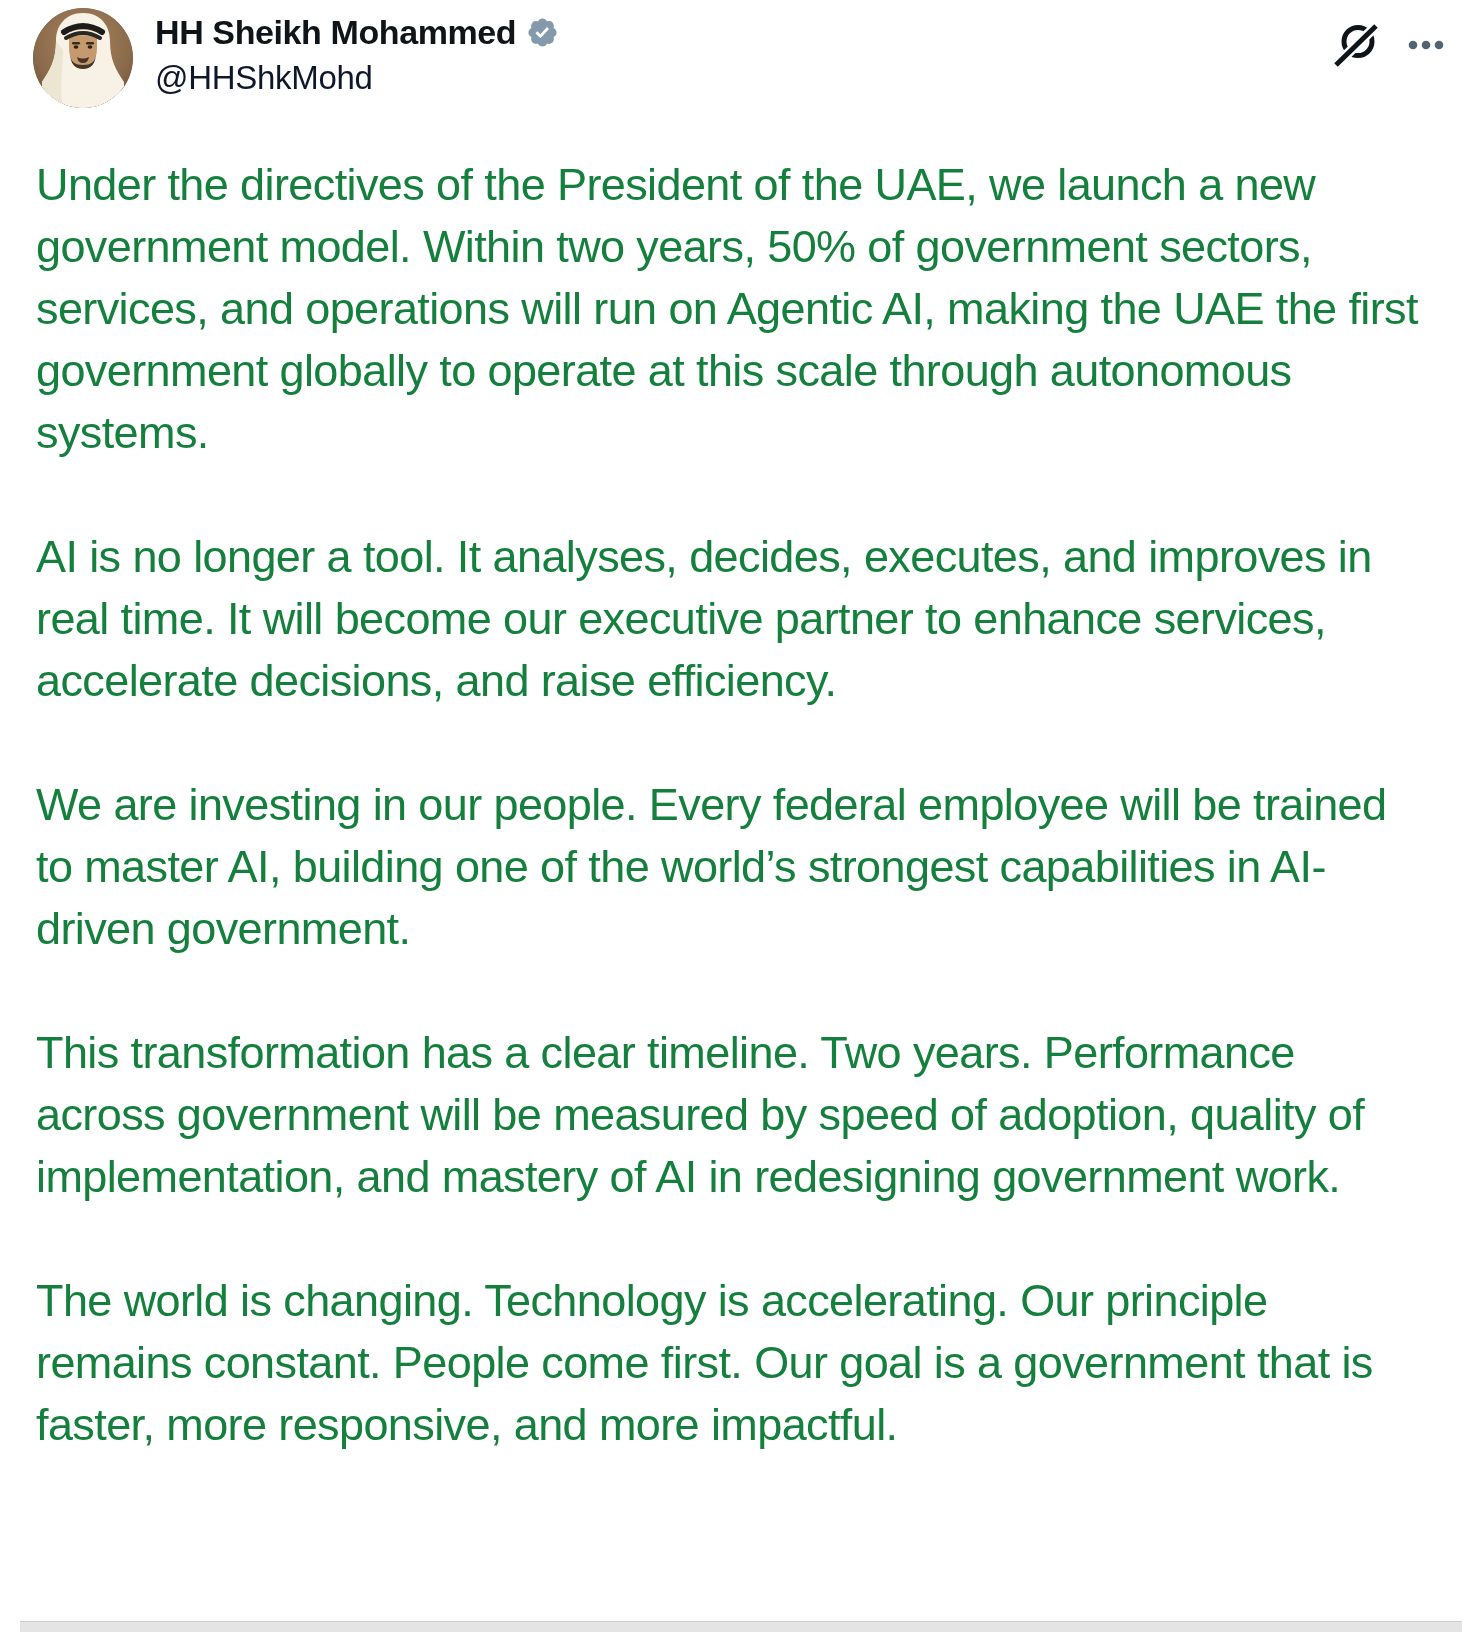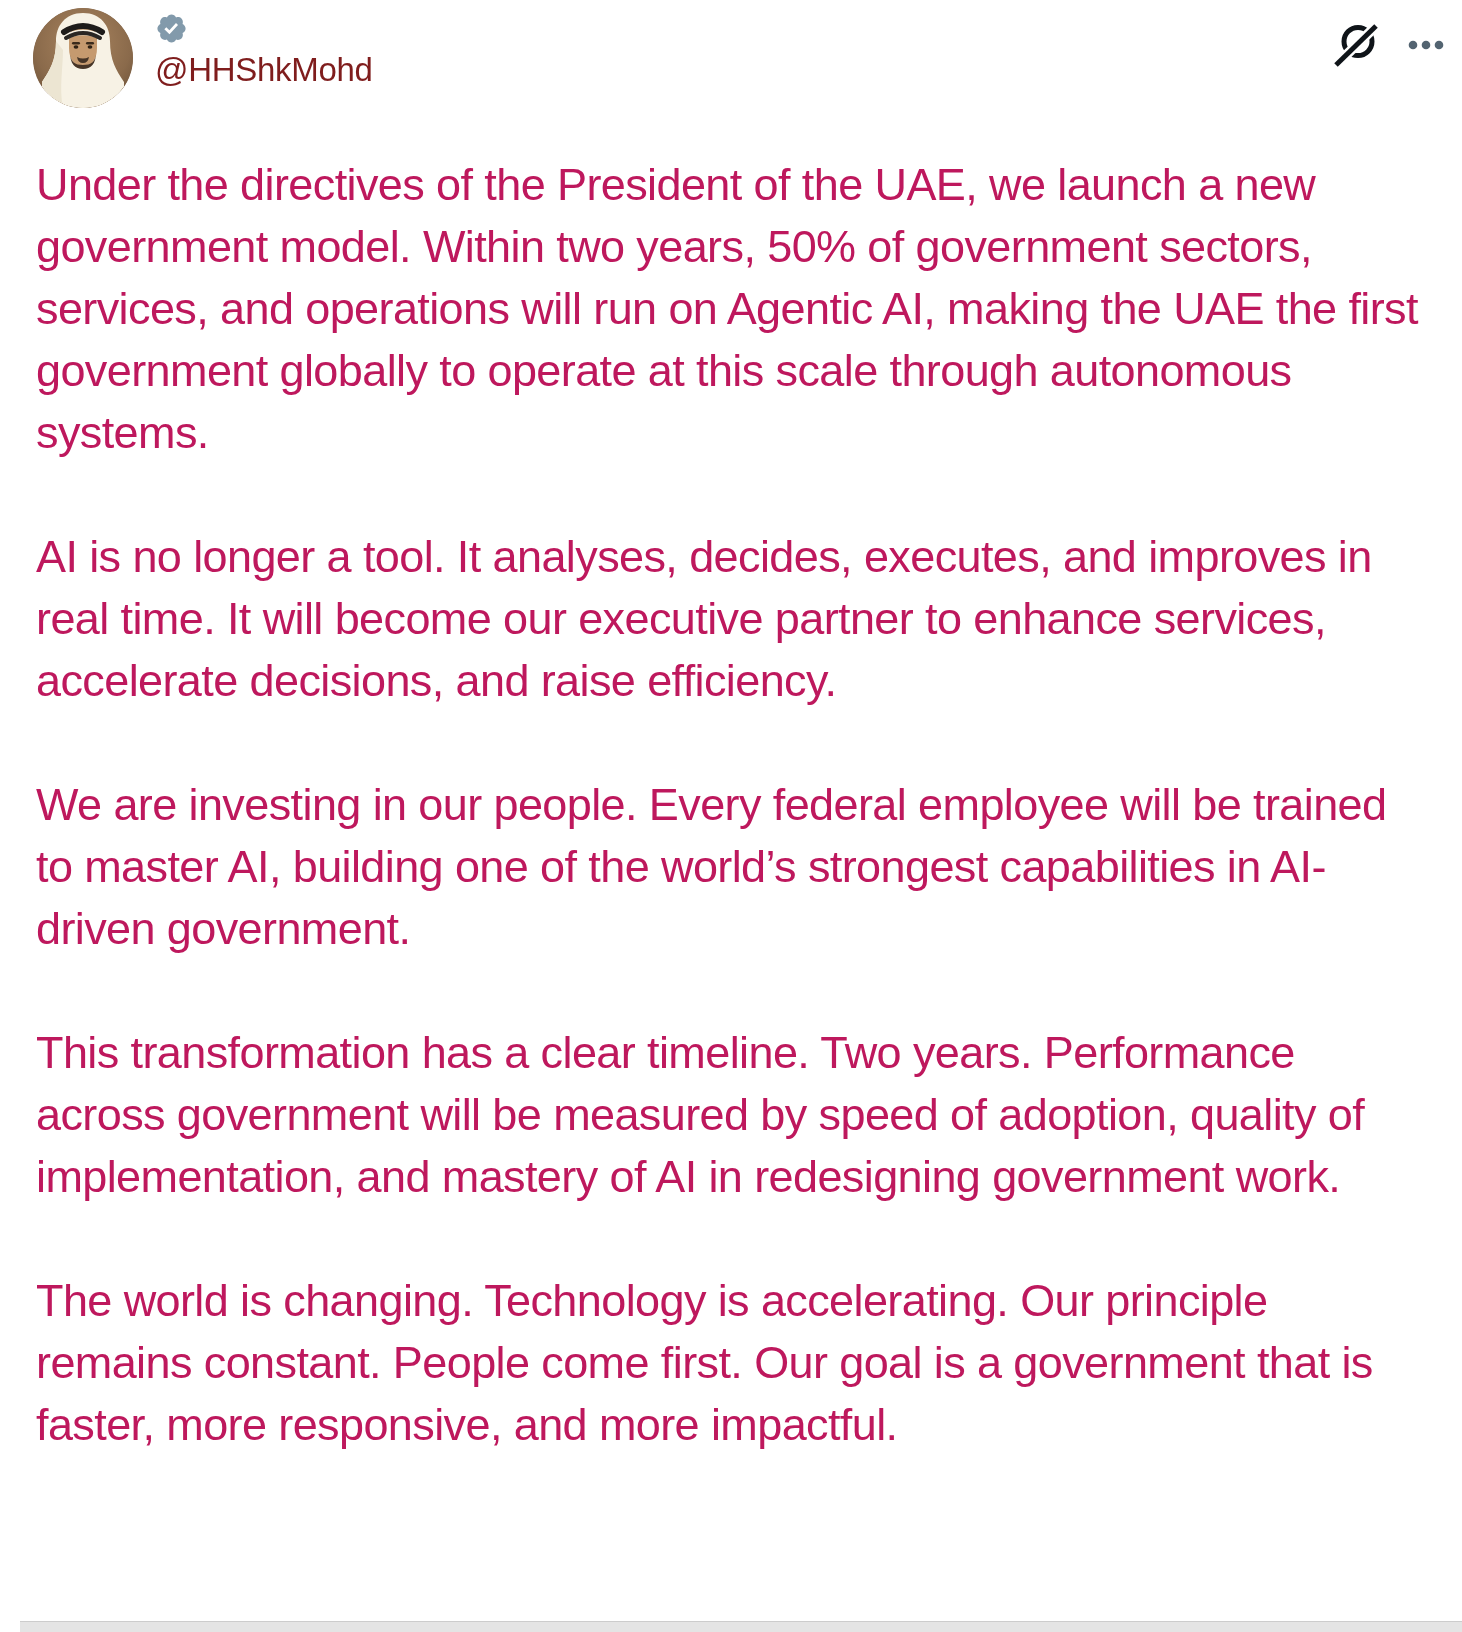--- a/index.html
+++ b/index.html
@@ -49,21 +49,21 @@
     font-size: 34px;
     font-weight: 700;
     letter-spacing: -0.4px;
     color: #0f1419;
     line-height: 1.2;
   }
   .badge { display: inline-flex; }
   .badge svg { width: 33px; height: 33px; display: block; }
   .handle {
     font-size: 33px;
-    color: #7f1d1d;
+    color: #0f172a;
     letter-spacing: -0.3px;
     margin-top: 5px;
     line-height: 1.2;
   }
   .header-actions {
     position: absolute;
     top: 14px;
     right: 0px;
     display: flex;
     align-items: center;
@@ -83,21 +83,21 @@
   .tweet-body {
     margin-top: 38px;
     padding-left: 3px;
     max-width: 1392px;
   }
   .tweet-body p {
     margin: 0 0 62px 0;
     font-size: 45px;
     line-height: 62px;
     letter-spacing: -0.6px;
-    color: #be185d;
+    color: #15803d;
     font-weight: 400;
   }
   
   .h-scrollbar-track {
     position: absolute;
     left: 20px;
     right: 0;
     bottom: 0;
     height: 10px;
     background: #f0f0f0;
@@ -152,20 +152,21 @@
           <ellipse cx="57" cy="39" rx="2.4" ry="1.7" fill="#2e2115"></ellipse>
 
           <path d="M37,44 C37,56 42,61 50,61 C58,61 63,56 63,44 C63,54 58,57 50,57 C42,57 37,54 37,44 Z" fill="#463527"></path>
           <path d="M44,49 Q50,52 56,49 Q55,55 50,55 Q45,55 44,49 Z" fill="#463527"></path>
         </g>
       </svg>
     </div>
 
     <div class="user-info">
       <div class="name-row">
+        <span class="display-name">HH Sheikh Mohammed</span>
         <span class="badge">
           <svg viewBox="0 0 24 24" aria-hidden="true">
             <path fill="#829aab" fill-rule="evenodd" d="M22.25 12c0-1.43-.88-2.67-2.19-3.34.46-1.39.2-2.9-.81-3.91s-2.52-1.27-3.91-.81c-.66-1.31-1.91-2.19-3.34-2.19s-2.67.88-3.33 2.19c-1.4-.46-2.91-.2-3.92.81s-1.26 2.52-.8 3.91c-1.31.67-2.2 1.91-2.2 3.34s.89 2.67 2.2 3.34c-.46 1.39-.21 2.9.8 3.91s2.52 1.26 3.91.81c.67 1.31 1.91 2.19 3.34 2.19s2.68-.88 3.34-2.19c1.39.45 2.9.2 3.91-.81s1.27-2.52.81-3.91c1.31-.67 2.19-1.91 2.19-3.34zm-11.71 4.2L6.8 12.46l1.41-1.42 2.26 2.26 4.8-5.23 1.47 1.36-6.2 6.77z"></path>
           </svg>
         </span>
       </div>
       <div class="handle">@HHShkMohd</div>
     </div>
 
     <div class="header-actions">

